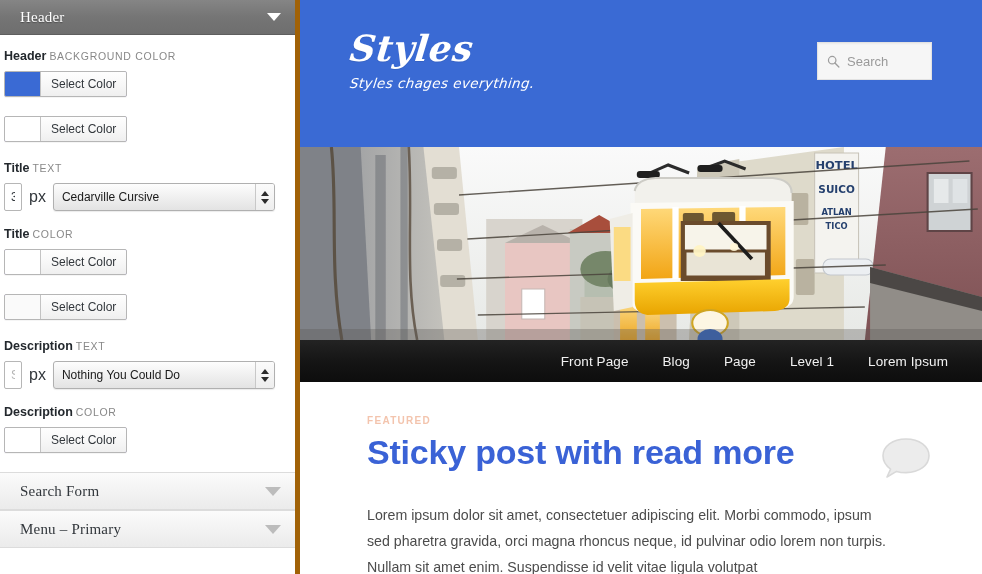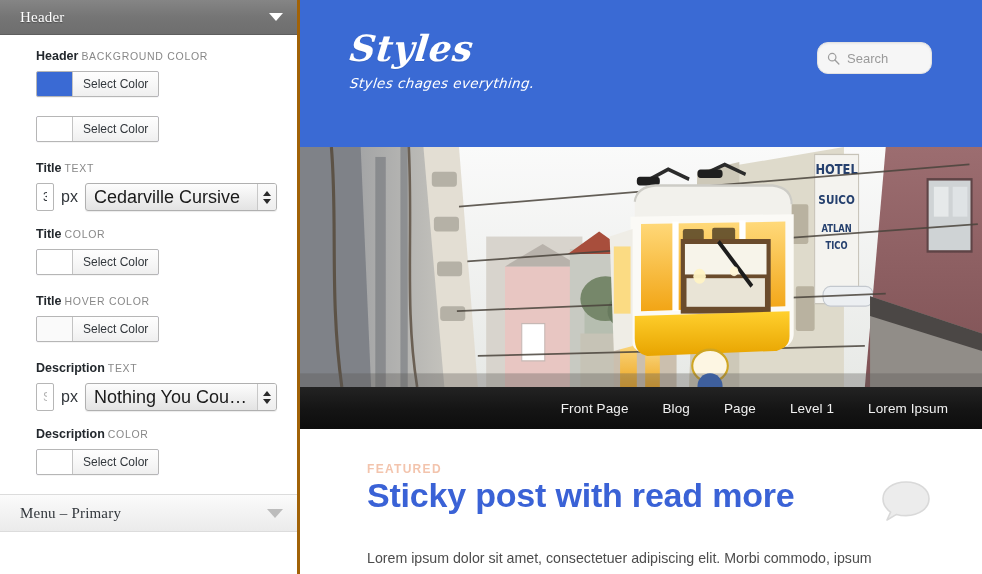--- a/index.html
+++ b/index.html
@@ -9,21 +9,21 @@
     overflow: hidden;
     background: #fff;
     font-family: "Liberation Sans", sans-serif;
   }
   #app { position: relative; width: 982px; height: 574px; display: flex; }
 
   
   #sidebar {
     width: 300px; height: 574px;
     background: #fff;
-    border-right: 3px solid #a16207;
+    border-right: 5px solid #a16207;
     position: relative;
     overflow: hidden;
   }
   .accordion-head {
     height: 35px;
     display: flex; align-items: center; justify-content: space-between;
     padding: 0 14px 0 20px;
     font-family: "Liberation Serif", serif;
     font-size: 15px;
     letter-spacing: .2px;
@@ -42,21 +42,21 @@
     height: 38px;
   }
   .caret {
     width: 0; height: 0;
     border-left: 7px solid transparent;
     border-right: 7px solid transparent;
     border-top: 8px solid #fff;
   }
   .caret.grey { border-top-color: #bcbcbc; border-left-width: 8px; border-right-width: 8px; border-top-width: 9px; }
 
-  .panel-body { padding: 14px 20px 10px 36px; }
+  .panel-body { padding: 14px 20px 10px 4px; }
 
   .field { margin-bottom: 16px; }
   .field:last-child { margin-bottom: 6px; }
   .flabel {
     font-size: 12px; margin-bottom: 7px;
     color: #32373c; line-height: 1.2;
   }
   .flabel .strong { font-weight: bold; font-size: 12.5px; color: #23282d; }
   .flabel .sub {
     font-weight: normal; color: #888; font-size: 10.5px;
@@ -95,21 +95,21 @@
     position: relative; flex: 1;
     height: 28px;
     border: 1px solid #b0b0b0; border-radius: 3px;
     background: linear-gradient(180deg,#fdfdfd 0%,#f0f0f0 50%,#e3e3e3 100%);
     box-shadow: 0 1px 1px rgba(0,0,0,.08);
     display: flex; align-items: center;
     overflow: hidden;
   }
   .selwrap .seltext {
     flex: 1; padding: 0 8px;
-    font-size: 18px; color: #1a1a1a;
+    font-size: 12px; color: #1a1a1a;
     white-space: nowrap; overflow: hidden; text-overflow: ellipsis;
   }
   .selarrows {
     width: 19px; height: 100%;
     border-left: 1px solid #c8c8c8;
     display: flex; flex-direction: column;
     align-items: center; justify-content: center;
     gap: 3px;
     background: linear-gradient(180deg,#fbfbfb 0%,#eee 100%);
   }
@@ -132,54 +132,55 @@
   .brand .tagline {
     margin-top: 9px;
     font-family: "DejaVu Sans", sans-serif;
     font-style: italic;
     font-size: 13.5px; color: #fff;
     letter-spacing: .4px;
     transform: skewX(-7deg);
   }
   .searchbox {
     position: absolute; right: 50px; top: 42px;
-    width: 115px; height: 32px;
-    background: #f6f6f6; border: 1px solid #e2e2e2; border-radius: 11px;
+    width: 115px; height: 38px;
+    background: #f6f6f6; border: 1px solid #e2e2e2; border-radius: 0;
     display: flex; align-items: center; padding: 0 9px;
     box-shadow: inset 0 1px 2px rgba(0,0,0,.05);
   }
   .searchbox .mag {
     width: 13px; height: 13px; margin-right: 7px; flex: 0 0 auto; opacity: .55;
   }
   .searchbox .ph { font-size: 13px; color: #9a9a9a; }
 
   
-  #hero { height: 240px; position: relative; overflow: hidden; background: #8b5cf6; }
+  #hero { height: 193px; position: relative; overflow: hidden; background: #8b5cf6; }
   #hero svg { display: block; width: 100%; height: 100%; }
 
   
   #site-nav {
     height: 42px;
     background: linear-gradient(180deg,#232323 0%,#141414 55%,#0d0d0d 100%);
     display: flex; align-items: center;
     padding-left: 55px;
     justify-content: flex-end;
   }
   #site-nav .navitem {
     color: #f1f1f1; font-size: 13.5px;
     margin-right: 34px;
     letter-spacing: .1px;
     white-space: nowrap;
   }
 
   
   #article { padding: 33px 50px 0 67px; }
   .eyebrow {
-    font-size: 12px; font-weight: bold;
+    font-size: 10px; font-weight: bold;
     letter-spacing: 1.3px;
+    margin-bottom: 7px;
   }
   .titlerow { display: flex; align-items: flex-start; justify-content: space-between; }
   .posttitle {
     font-size: 34px; font-weight: bold;
     line-height: 1.15; margin: 0;
     letter-spacing: -.2px;
   }
   .bubble { margin-top: 3px; flex: 0 0 auto; }
   .postbody {
     margin-top: 23px;
@@ -240,23 +241,20 @@
         <div class="flabel">
           <span class="strong">Title</span><span class="sub">COLOR</span>
         </div>
         <div class="colorbtn">
           <span class="swatch" style="background:#ffffff"></span>
           <span class="lbl">Select Color</span>
         </div>
       </div>
 
       <div class="field">
-        <div class="flabel">
-          <span class="strong">Title</span><span class="sub">HOVER COLOR</span>
-        </div>
         <div class="colorbtn">
           <span class="swatch" style="background:#fafafa"></span>
           <span class="lbl">Select Color</span>
         </div>
       </div>
 
       <div class="field">
         <div class="flabel">
           <span class="strong">Description</span><span class="sub">TEXT</span>
         </div>
@@ -278,20 +276,24 @@
           <span class="strong">Description</span><span class="sub">COLOR</span>
         </div>
         <div class="colorbtn">
           <span class="swatch" style="background:#ffffff"></span>
           <span class="lbl">Select Color</span>
         </div>
       </div>
 
     </div>
 
+    <div class="accordion-head closed">
+      <span>Search Form</span>
+      <span class="caret grey"></span>
+    </div>
 
     <div class="accordion-head closed">
       <span>Menu – Primary</span>
       <span class="caret grey"></span>
     </div>
 
   </div>
 
   <div id="preview">
 

